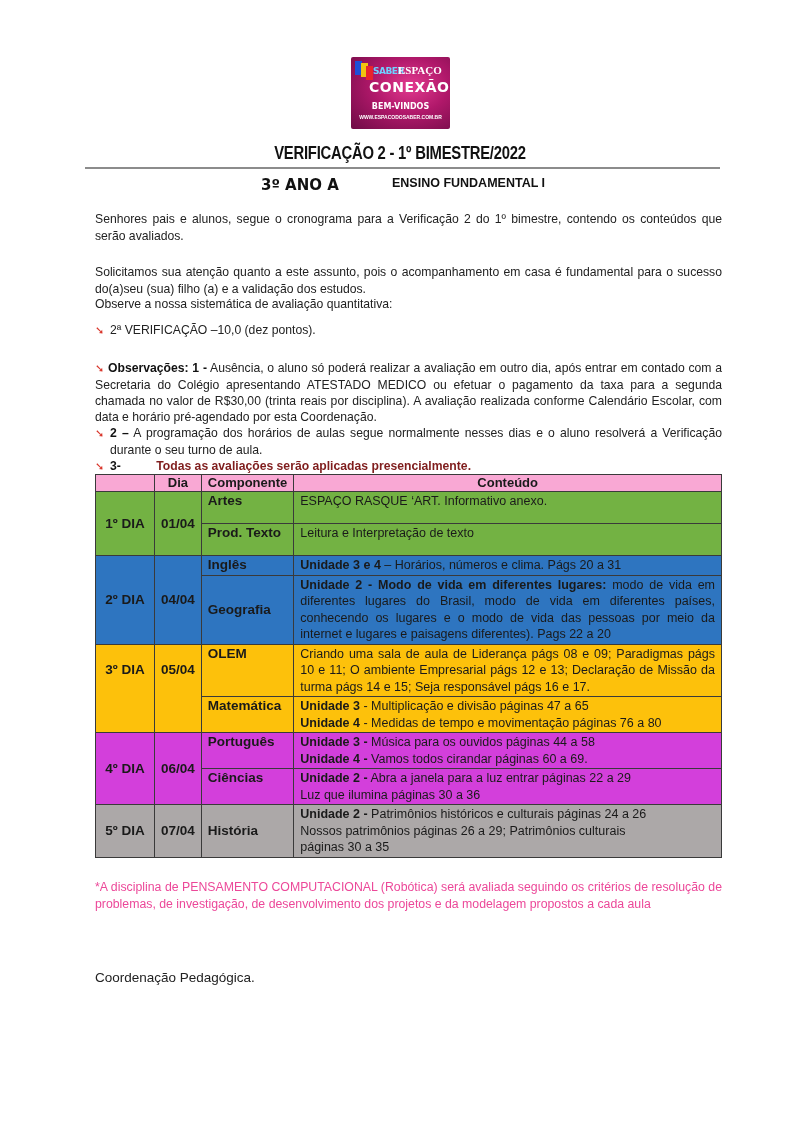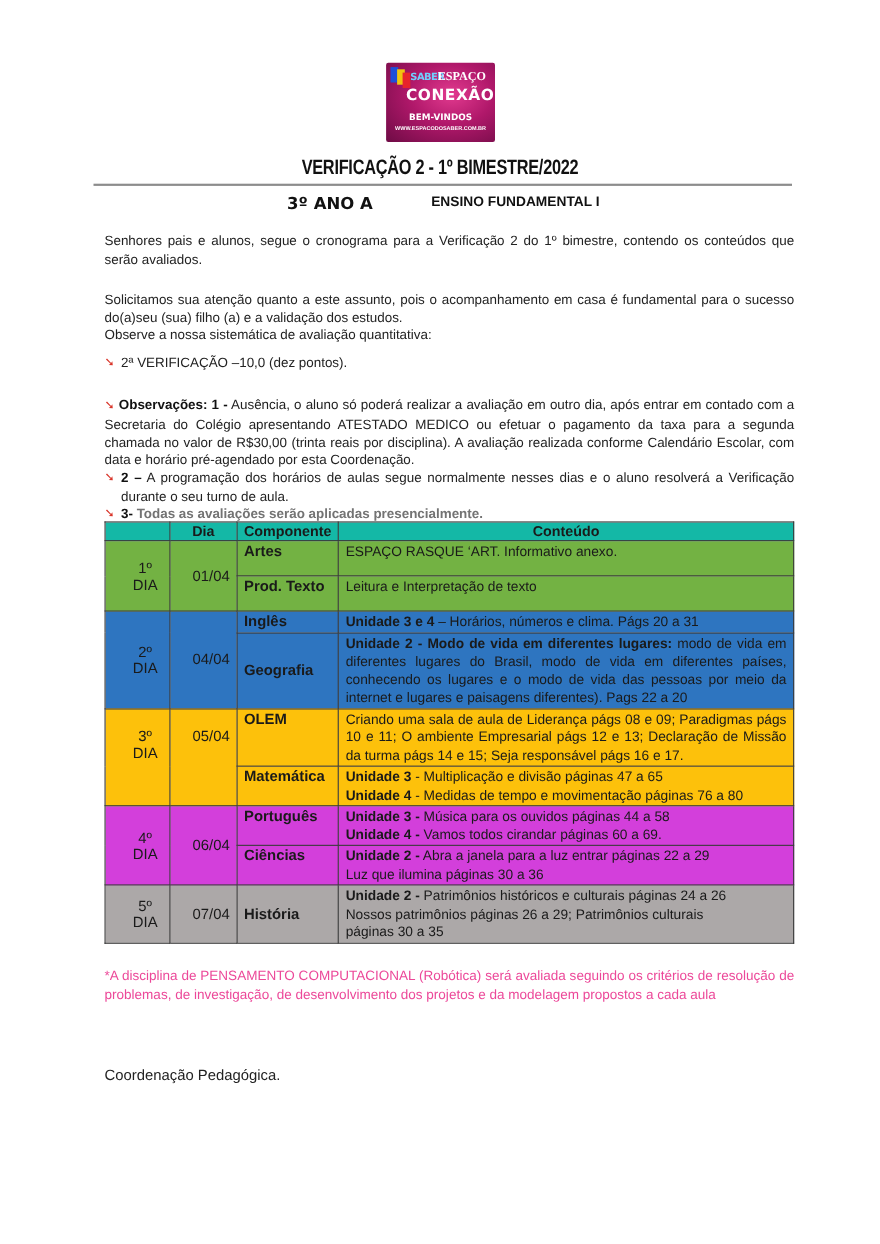--- a/index.html
+++ b/index.html
@@ -25,26 +25,26 @@
 
     .para { position: absolute; left: 95px; width: 627px; font-size: 12.2px; line-height: 16.5px; text-align: justify; color: #222; }
     .p1 { top: 211px; }
     .p2 { top: 264px; }
     .p3 { top: 296px; }
 
     .notes { position: absolute; left: 95px; width: 627px; top: 322px; font-size: 12.2px; line-height: 16.3px; color: #222; text-align: justify; }
     .notes .item { position: relative; padding-left: 15px; }
     .notes .arrow { position: absolute; left: 0; top: 0; color: #d9362b; font-size: 11px; }
     .notes b { color: #111; }
-    .notes .red { color: #737373; font-weight: bold; }
+    .notes .red { color: #7f1d1d; font-weight: bold; margin-left: 32px; }
 
     table.sched { position: absolute; left: 95px; top: 474px; width: 627px; border-collapse: collapse; font-size: 12.5px; color: #1a1a1a; }
     table.sched td, table.sched th { border: 1px solid #3a3a3a; padding: 1px 6px; vertical-align: top; }
-    table.sched th { background: #14b8a6; font-weight: bold; font-size: 13px; height: 14px; line-height: 14px; text-align: center; }
-    table.sched td.day, table.sched td.date { font-weight: normal; font-size: 13.5px; text-align: center; vertical-align: middle; padding-left: 20px; }
+    table.sched th { background: #f9a8d4; font-weight: bold; font-size: 13px; height: 14px; line-height: 14px; text-align: center; }
+    table.sched td.day, table.sched td.date { font-weight: bold; font-size: 13.5px; text-align: center; vertical-align: middle; }
     table.sched td.comp { font-weight: bold; font-size: 13.5px; }
     table.sched td.content { line-height: 16.5px; text-align: justify; }
     table.sched td.content b { font-weight: bold; }
     .green { background: #73b243; }
     .blue { background: #2e75c0; }
     .yellow { background: #fdc10b; }
     .magenta { background: #d33fdb; }
     .gray { background: #aca8a8; }
     .col-day { width: 59px; }
     .col-date { width: 41px; }

